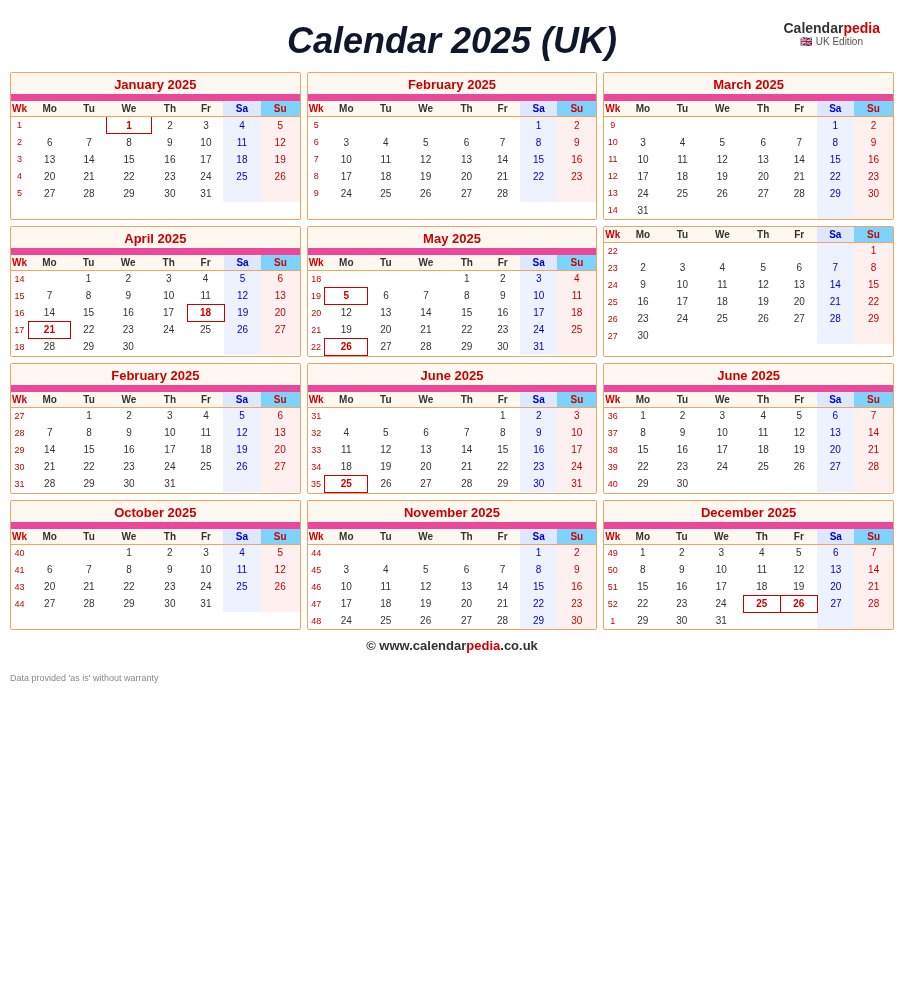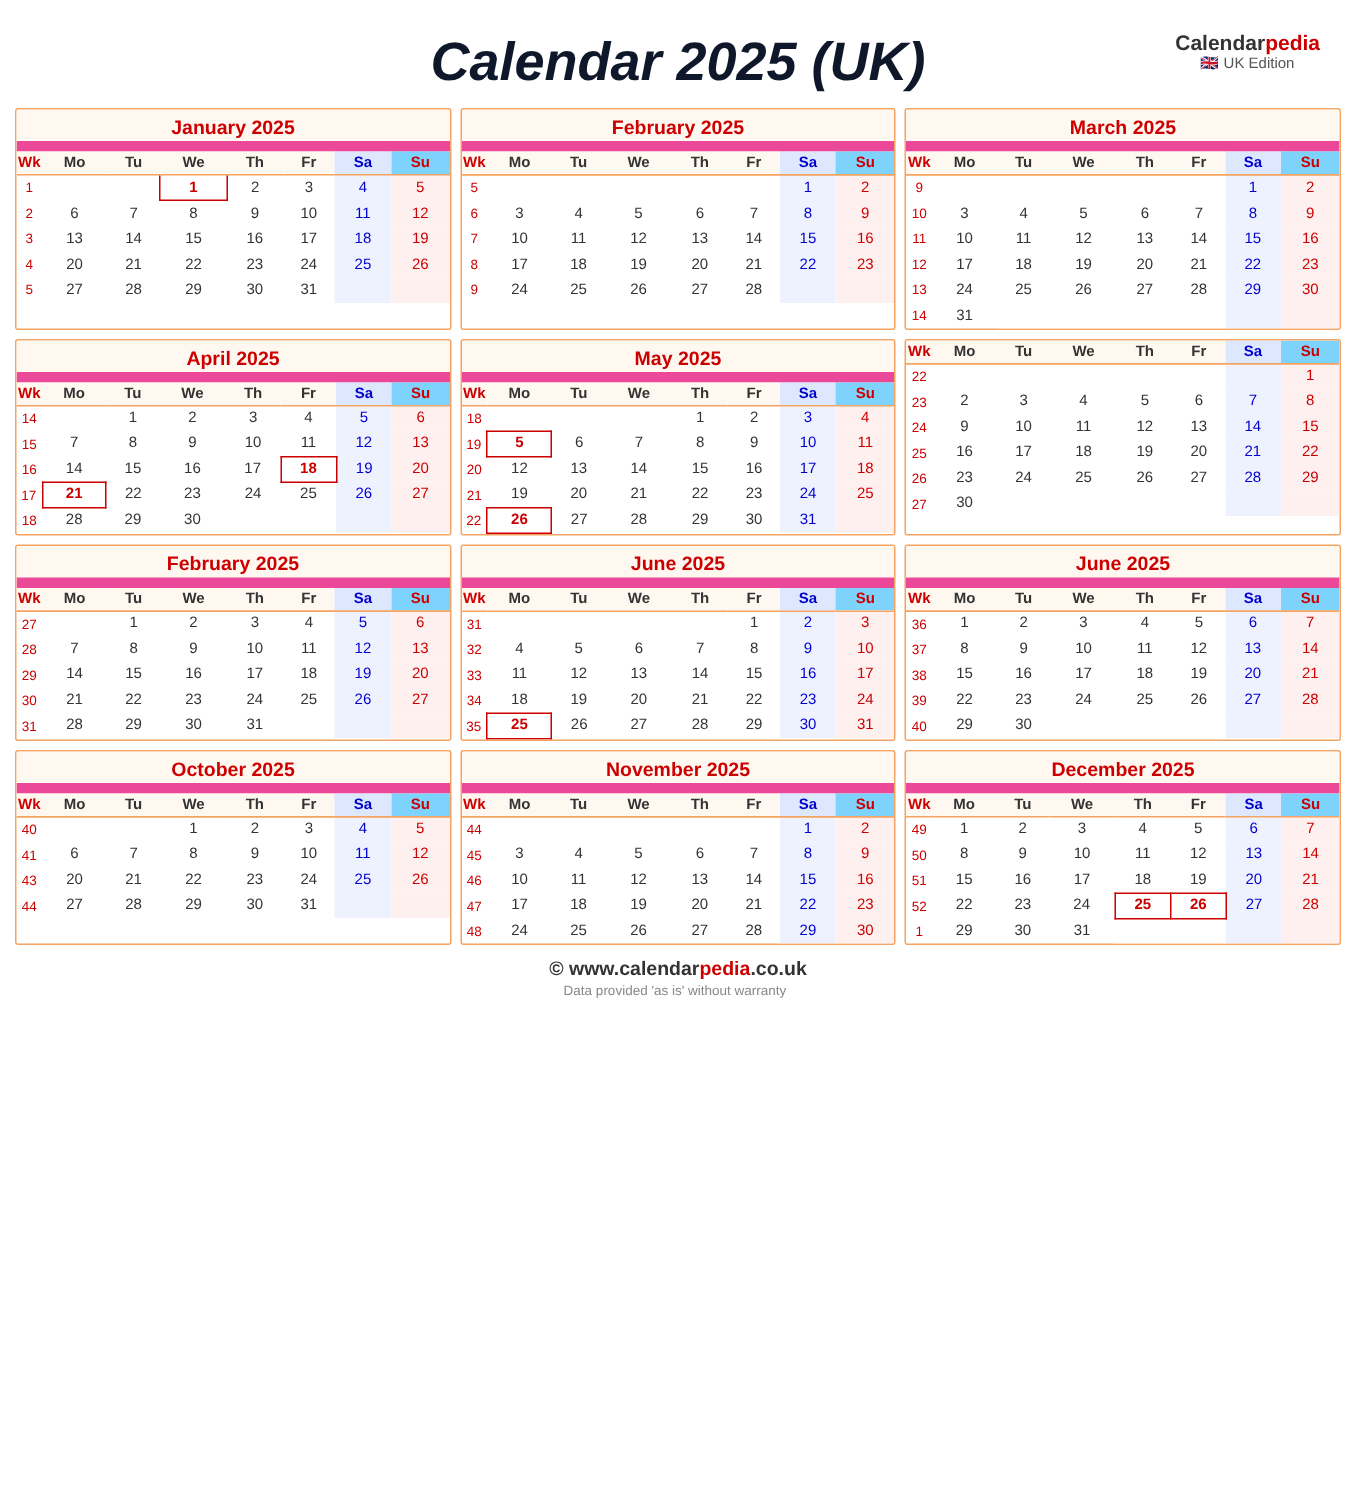--- a/index.html
+++ b/index.html
@@ -85,24 +85,24 @@
     .td-su-empty { background: #fff0f0; }
     .footer {
       text-align: center;
       margin-top: 8px;
       font-size: 13px;
       color: #333;
     }
     .footer span { font-weight: bold; }
     .footer .pedia { color: #c00; font-weight: bold; }
     .footer-note {
-      text-align: center;
+      text-align: left;
       font-size: 9px;
       color: #888;
-      margin-top: 2px;
+      margin-top: 20px;
       padding-right: 4px;
     }
   </style>
 </head>
 <body>
 
 <div style="position:relative;">
   <h1 class="page-title">Calendar 2025 (UK)</h1>
   <div class="logo-area">
     <div class="logo-text">Calendar<span>pedia</span></div>

